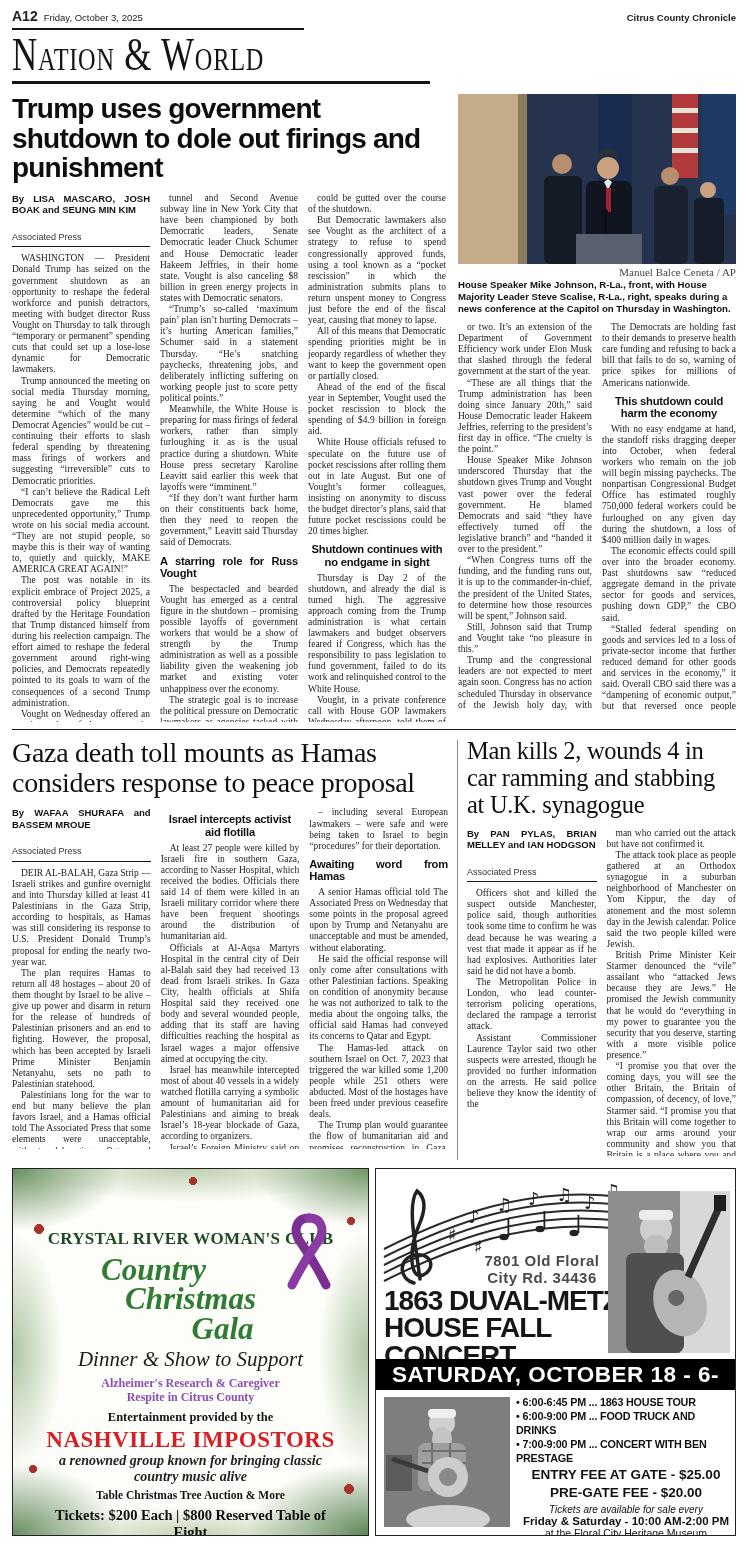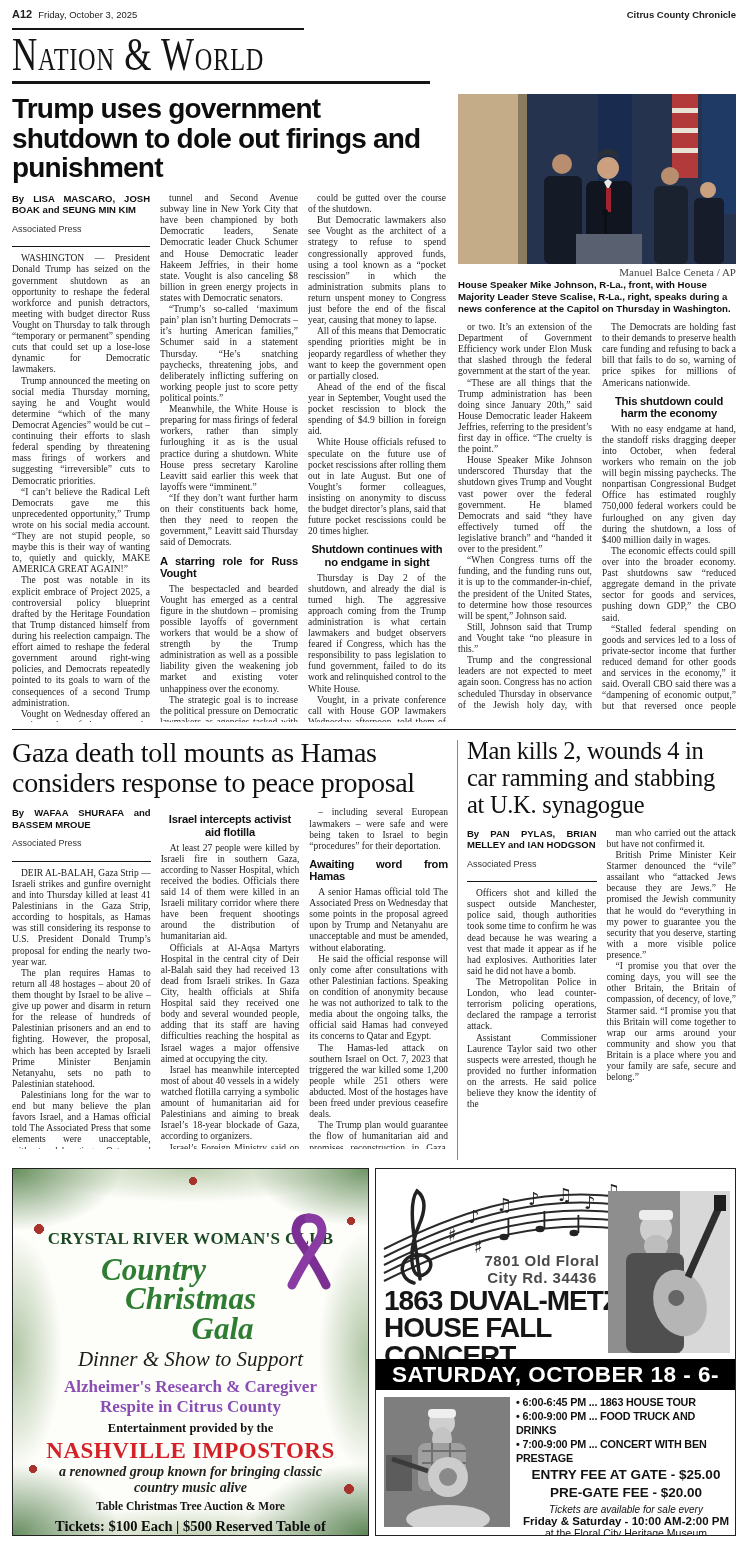--- a/index.html
+++ b/index.html
@@ -5,33 +5,33 @@
   * { margin:0; padding:0; box-sizing:border-box; }
   html,body { background:#e8e8e8; }
   .page {
     width:748px; height:1548px; margin:0 auto; background:#ffffff;
     font-family:"Liberation Serif", serif; color:#1c1c1c;
     padding:8px 12px 0; overflow:hidden; position:relative;
   }
   
   .page-header { display:flex; justify-content:space-between; align-items:baseline;
     font-family:"Liberation Sans", sans-serif; font-size:9.5px; color:#222; height:16px; }
-  .ph-left b { font-size:11px; margin-right:6px;margin-top:44px; }
+  .ph-left b { font-size:14px; margin-right:6px;margin-top:44px; }
   .ph-right { font-weight:bold; }
   
   .masthead { margin-top:4px; }
   .mast-rule-top { width:292px; height:2px; background:#151515; }
   .mast-title { font-size:46px; line-height:1.0; font-variant:small-caps;
     letter-spacing:1px; color:#141414; transform:scaleX(0.76); transform-origin:0 50%;
     width:fit-content; padding:2px 0 3px; white-space:nowrap; }
   .mast-rule-bottom { width:418px; height:3px; background:#151515; margin-bottom:10px; }
   
-  .byline { border-bottom:1.2px solid #151515; padding-bottom:12px; margin-bottom:6px; }
+  .byline { border-bottom:1.2px solid #151515; padding-bottom:4px; margin-bottom:6px; }
   .byline-authors { font-family:"Liberation Sans", sans-serif; font-weight:bold; font-size:9.5px; line-height:1.2; color:#111; }
-  .byline-agency { font-family:"Liberation Sans", sans-serif; font-size:9px; color:#333; margin-top:8px; }
+  .byline-agency { font-family:"Liberation Sans", sans-serif; font-size:9px; color:#333; margin-top:16px; }
   .cols { display:flex; gap:10px; overflow:hidden; }
   .col { flex:1 1 0; font-size:9.5px; line-height:1.17; text-align:justify; overflow:hidden; color:#1b1b1b; }
   .para { text-indent:9px; margin:0; }
   .subhead { font-family:"Liberation Sans", sans-serif; font-weight:bold; font-size:11.2px;
     line-height:1.12; letter-spacing:-0.2px; margin:6px 0 4px; color:#111; }
   .subhead.center { text-align:center; }
   
   .a1 { display:flex; gap:12px; height:628px; overflow:hidden; }
   .a1-left { width:434px; }
   .a1-left h1 { font-family:"Liberation Sans", sans-serif; font-weight:bold;
@@ -73,21 +73,21 @@
       radial-gradient(ellipse 220px 46px at 50% 0%, rgba(128,162,104,.5), transparent 72%),
       radial-gradient(ellipse 220px 40px at 50% 100%, rgba(128,162,104,.45), transparent 72%),
       #fdfdf9; }
   .gala-inner { position:relative; text-align:center; padding:16px 30px 0; z-index:2;margin-top:44px; }
   .gala-club { font-weight:bold; font-size:17px; letter-spacing:0.3px; color:#1d4a24; }
   .gala-title { line-height:0.95; margin:6px 0 4px; font-style:italic; font-weight:bold; color:#2e7d32; }
   .gala-t1 { font-size:31px; text-align:left; padding-left:58px; }
   .gala-t2 { font-size:31px; text-align:center; }
   .gala-t3 { font-size:31px; text-align:center; padding-left:64px; }
   .gala-support { font-style:italic; font-size:21px; color:#1c1c1c; margin:4px 0 5px; }
-  .gala-cause { font-weight:bold; font-size:17px; line-height:1.15; color:#8a4fb5; }
+  .gala-cause { font-weight:bold; font-size:12px; line-height:1.15; color:#8a4fb5; }
   .gala-ent { font-weight:bold; font-size:12.5px; margin-top:5px; color:#141414; }
   .gala-band { font-family:Liberation Serif, serif; font-weight:bold; font-size:23px; letter-spacing:0.5px; color:#d42027; margin-top:2px; }
   .gala-desc { font-weight:bold; font-style:italic; font-size:14px; color:#222; }
   .gala-auction { font-weight:bold; font-size:11.5px; margin-top:4px; color:#141414; }
   .gala-tickets { font-weight:bold; font-size:14.5px; margin-top:6px; color:#0f0f0f; }
   .gala-date { font-weight:bold; font-size:16px; color:#d42027; margin-top:2px; }
   .gala-venue { font-weight:bold; font-size:13.5px; color:#141414; }
   .gala-info { font-weight:bold; font-style:italic; font-size:10px; line-height:1.25; margin-top:4px; color:#1c1c1c; }
   .ribbon { position:absolute; right:32px; top:44px; z-index:3; }
   
@@ -261,20 +261,21 @@
             <div class="byline-agency">Associated Press</div>
           </div>
           <div>
               <p class="para">Officers shot and killed the suspect outside Manchester, police said, though authorities took some time to confirm he was dead because he was wearing a vest that made it appear as if he had explosives. Authorities later said he did not have a bomb.</p>
               <p class="para">The Metropolitan Police in London, who lead counter-terrorism policing operations, declared the rampage a terrorist attack.</p>
               <p class="para">Assistant Commissioner Laurence Taylor said two other suspects were arrested, though he provided no further information on the arrests. He said police believe they know the identity of the</p>
             </div>
         </div>
         <div class="col">
             <p class="para">man who carried out the attack but have not confirmed it.</p>
+            <p class="para">The attack took place as people gathered at an Orthodox synagogue in a suburban neighborhood of Manchester on Yom Kippur, the day of atonement and the most solemn day in the Jewish calendar. Police said the two people killed were Jewish.</p>
             <p class="para">British Prime Minister Keir Starmer denounced the “vile” assailant who “attacked Jews because they are Jews.” He promised the Jewish community that he would do “everything in my power to guarantee you the security that you deserve, starting with a more visible police presence.”</p>
             <p class="para">“I promise you that over the coming days, you will see the other Britain, the Britain of compassion, of decency, of love,” Starmer said. “I promise you that this Britain will come together to wrap our arms around your community and show you that Britain is a place where you and your family are safe, secure and belong.”</p>
           </div>
       </div>
     </article>
   </section>
 
   <section class="ads">
 
     <div class="ad ad-gala">
@@ -289,21 +290,21 @@
           <div class="gala-t2">Christmas</div>
           <div class="gala-t3">Gala</div>
         </div>
         <div class="gala-support">Dinner &amp; Show to Support</div>
         <div class="gala-cause">Alzheimer's Research &amp; Caregiver</div>
         <div class="gala-cause">Respite in Citrus County</div>
         <div class="gala-ent">Entertainment provided by the</div>
         <div class="gala-band">NASHVILLE IMPOSTORS</div>
         <div class="gala-desc">a renowned group known for bringing classic country music alive</div>
         <div class="gala-auction">Table Christmas Tree Auction &amp; More</div>
-        <div class="gala-tickets">Tickets: $100 Each | $500 Reserved Table of Eight</div>
+        <div class="gala-tickets">Tickets: $200 Each | $800 Reserved Table of Eight</div>
         <div class="gala-date">Friday November 14, 2025 | 6pm</div>
         <div class="gala-venue">Citrus Hills Golf &amp; Country Club</div>
         <div class="gala-info">
           <div>For more information &amp; reservations</div>
           <div>call (352) 699-5985</div>
         </div>
 
       </div>
     </div>
 

